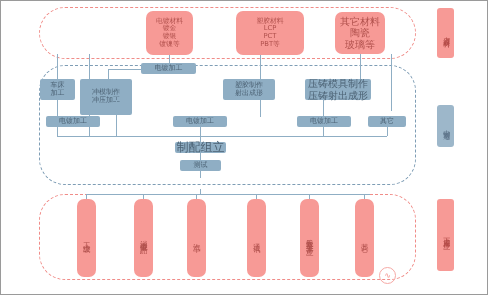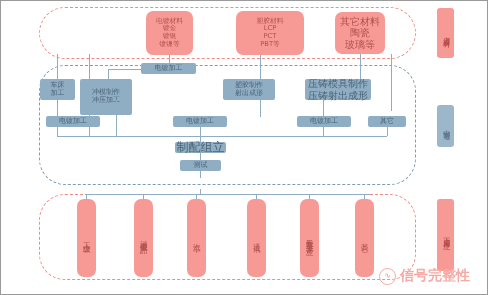--- a/index.html
+++ b/index.html
@@ -202,16 +202,15 @@
   <div class="node pink vert" style="left:246px;top:198px;width:19px;height:78px;font-size:7.5px;">通讯</div>
 
   <div class="node pink vert" style="left:299px;top:198px;width:19px;height:78px;font-size:7.5px;">航天及军事产业</div>
 
   <div class="node pink vert" style="left:354px;top:198px;width:19px;height:78px;font-size:7.5px;">其它</div>
 
   <div class="sidetag pink" style="left:436px;top:198px;width:17px;height:72px;font-size:7px;">下游应用产业</div>
 
   <div id="watermark" style="left:378px;top:266px;">
     <span class="wmlogo">∿</span>
-    <span>信号完整性</span>
   </div>
 
 </div>
 
 </body></html>

